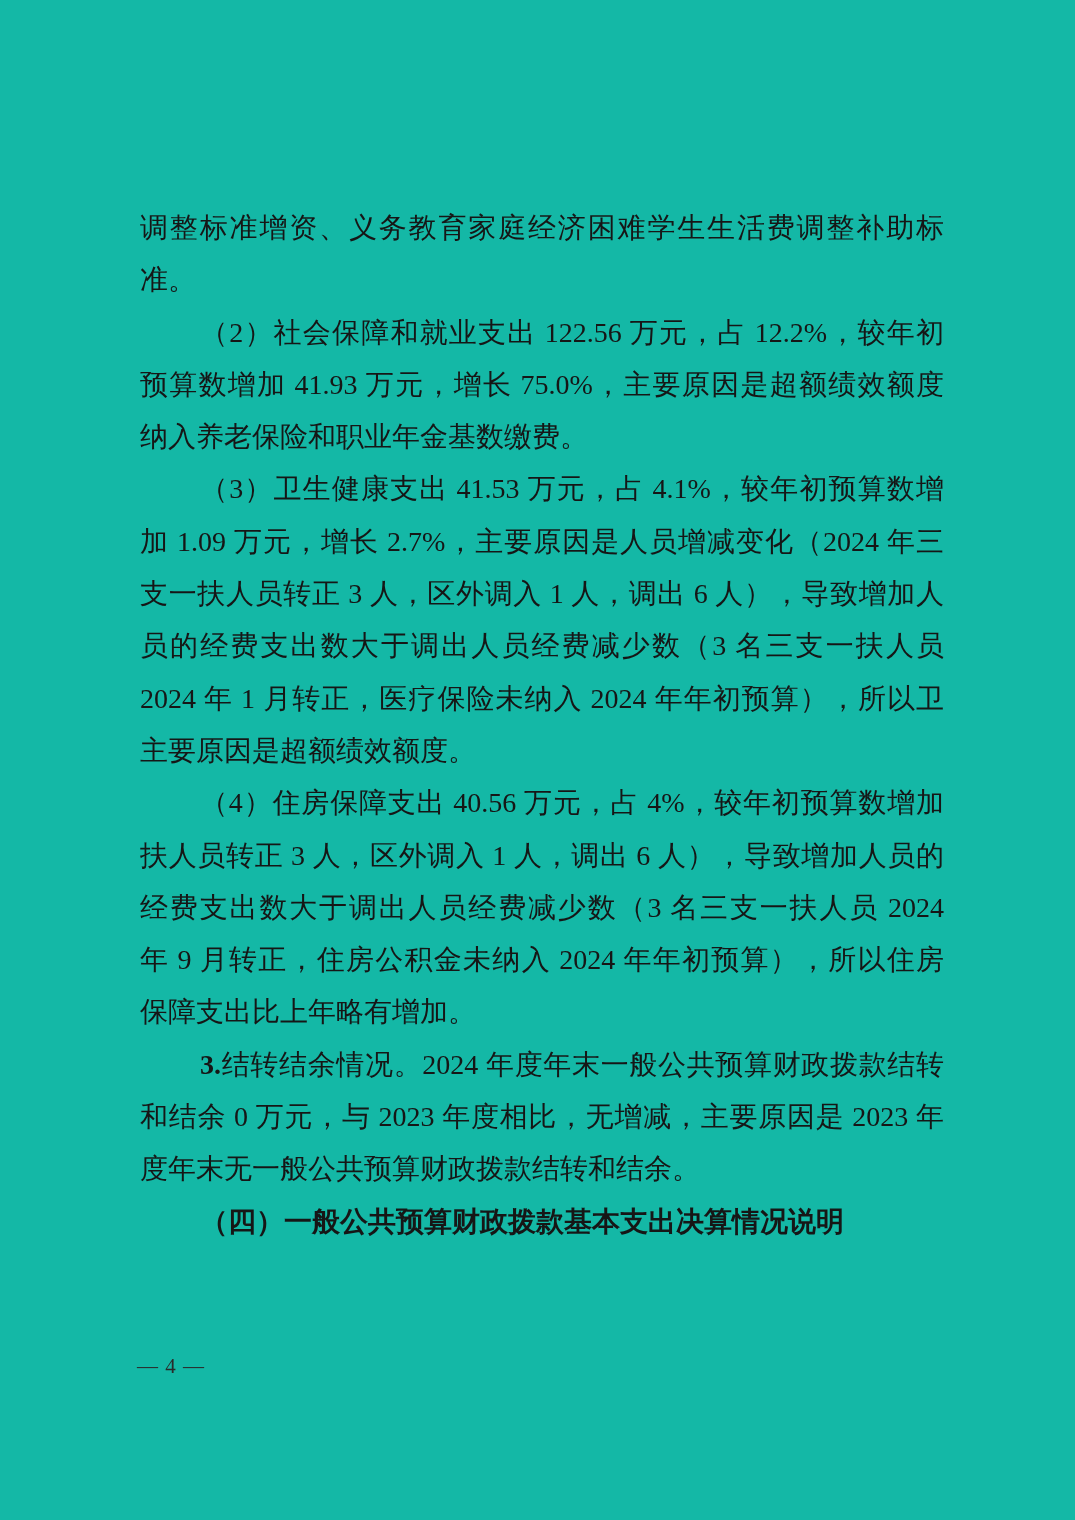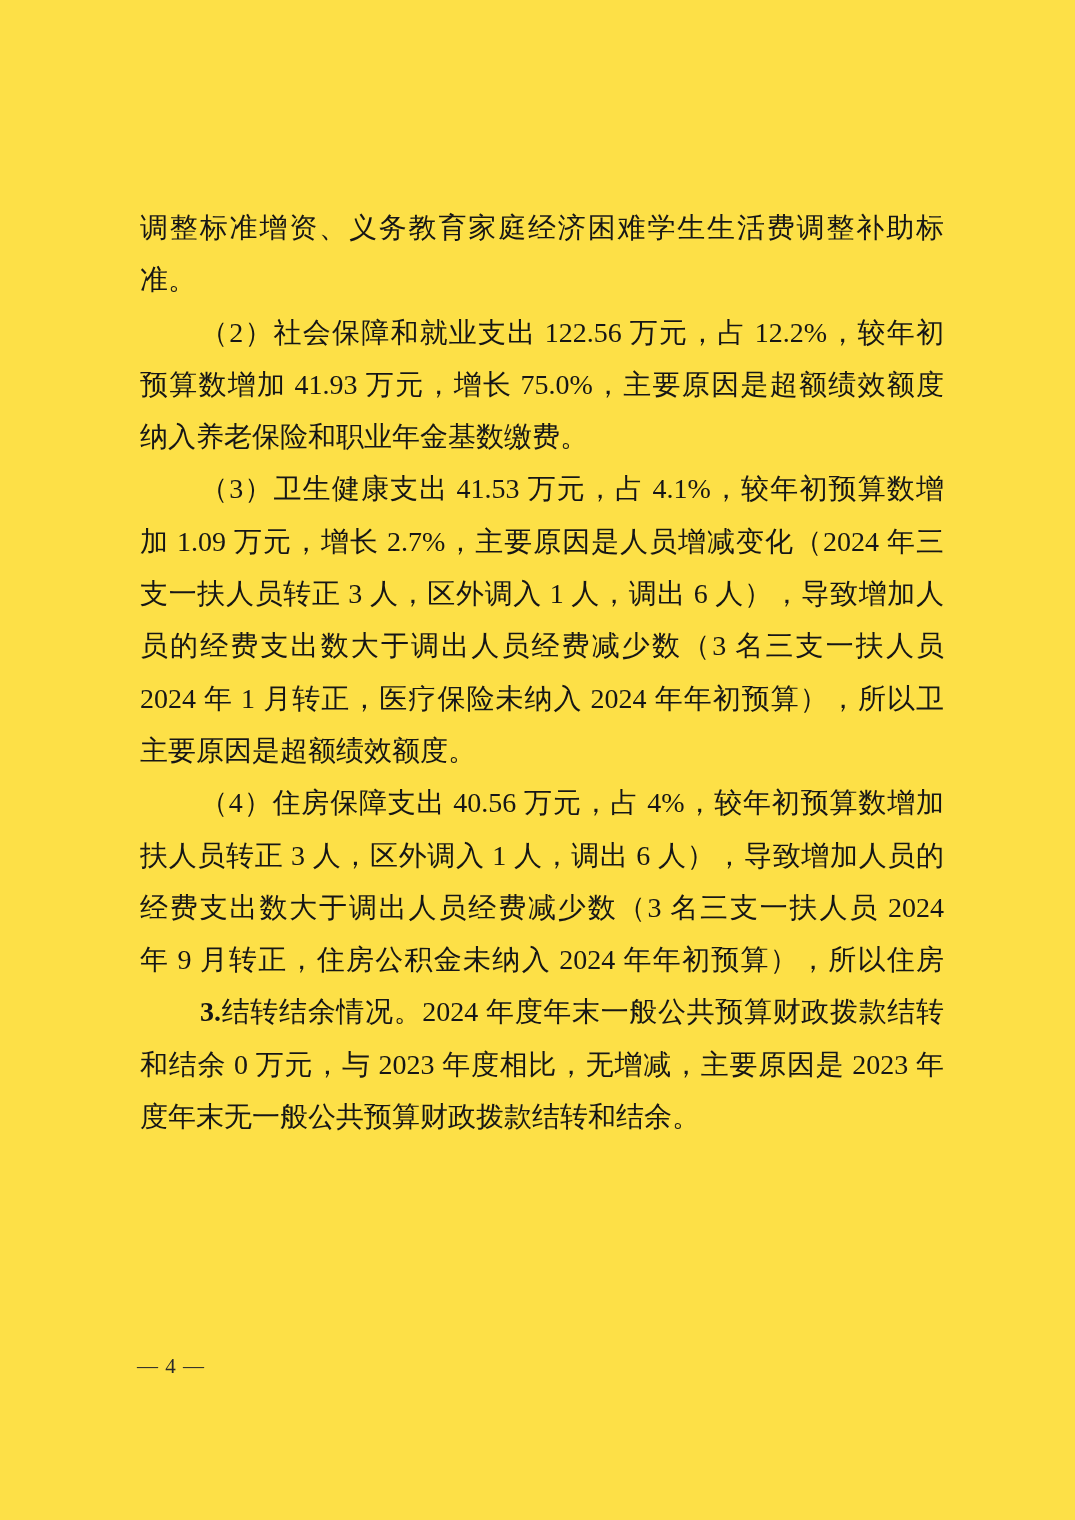--- a/index.html
+++ b/index.html
@@ -7,21 +7,21 @@
     padding: 0;
     width: 1075px;
     height: 1520px;
     background: #ffffff;
     overflow: hidden;
   }
   .page {
     position: relative;
     width: 1075px;
     height: 1520px;
-    background: #fde047;
+    background: #14b8a6;
     font-family: "Liberation Serif", "DejaVu Serif", serif;
   }
   .doc-body {
     position: absolute;
     left: 140px;
     top: 202px;
     width: 804px;
     font-size: 28px;
     color: #161616;
   }
@@ -66,18 +66,20 @@
       <div class="line indent justify"><span>（3）卫生健康支出 41.53 万元，占 4.1%，较年初预算数增</span></div>
       <div class="line justify"><span>加 1.09 万元，增长 2.7%，主要原因是人员增减变化（2024 年三</span></div>
       <div class="line justify"><span>支一扶人员转正 3 人，区外调入 1 人，调出 6 人），导致增加人</span></div>
       <div class="line justify"><span>员的经费支出数大于调出人员经费减少数（3 名三支一扶人员</span></div>
       <div class="line justify"><span>2024 年 1 月转正，医疗保险未纳入 2024 年年初预算），所以卫</span></div>
       <div class="line"><span>主要原因是超额绩效额度。</span></div>
       <div class="line indent justify"><span>（4）住房保障支出 40.56 万元，占 4%，较年初预算数增加</span></div>
       <div class="line justify"><span>扶人员转正 3 人，区外调入 1 人，调出 6 人），导致增加人员的</span></div>
       <div class="line justify"><span>经费支出数大于调出人员经费减少数（3 名三支一扶人员 2024</span></div>
       <div class="line justify"><span>年 9 月转正，住房公积金未纳入 2024 年年初预算），所以住房</span></div>
+      <div class="line"><span>保障支出比上年略有增加。</span></div>
       <div class="line indent justify"><span class="bold">3.</span><span>结转结余情况。2024 年度年末一般公共预算财政拨款结转</span></div>
       <div class="line justify"><span>和结余 0 万元，与 2023 年度相比，无增减，主要原因是 2023 年</span></div>
       <div class="line"><span>度年末无一般公共预算财政拨款结转和结余。</span></div>
+      <div class="line indent"><span class="bold">（四）一般公共预算财政拨款基本支出决算情况说明</span></div>
     </div>
   <div class="footer">— 4 —</div>
 </div>
 
 </body></html>

